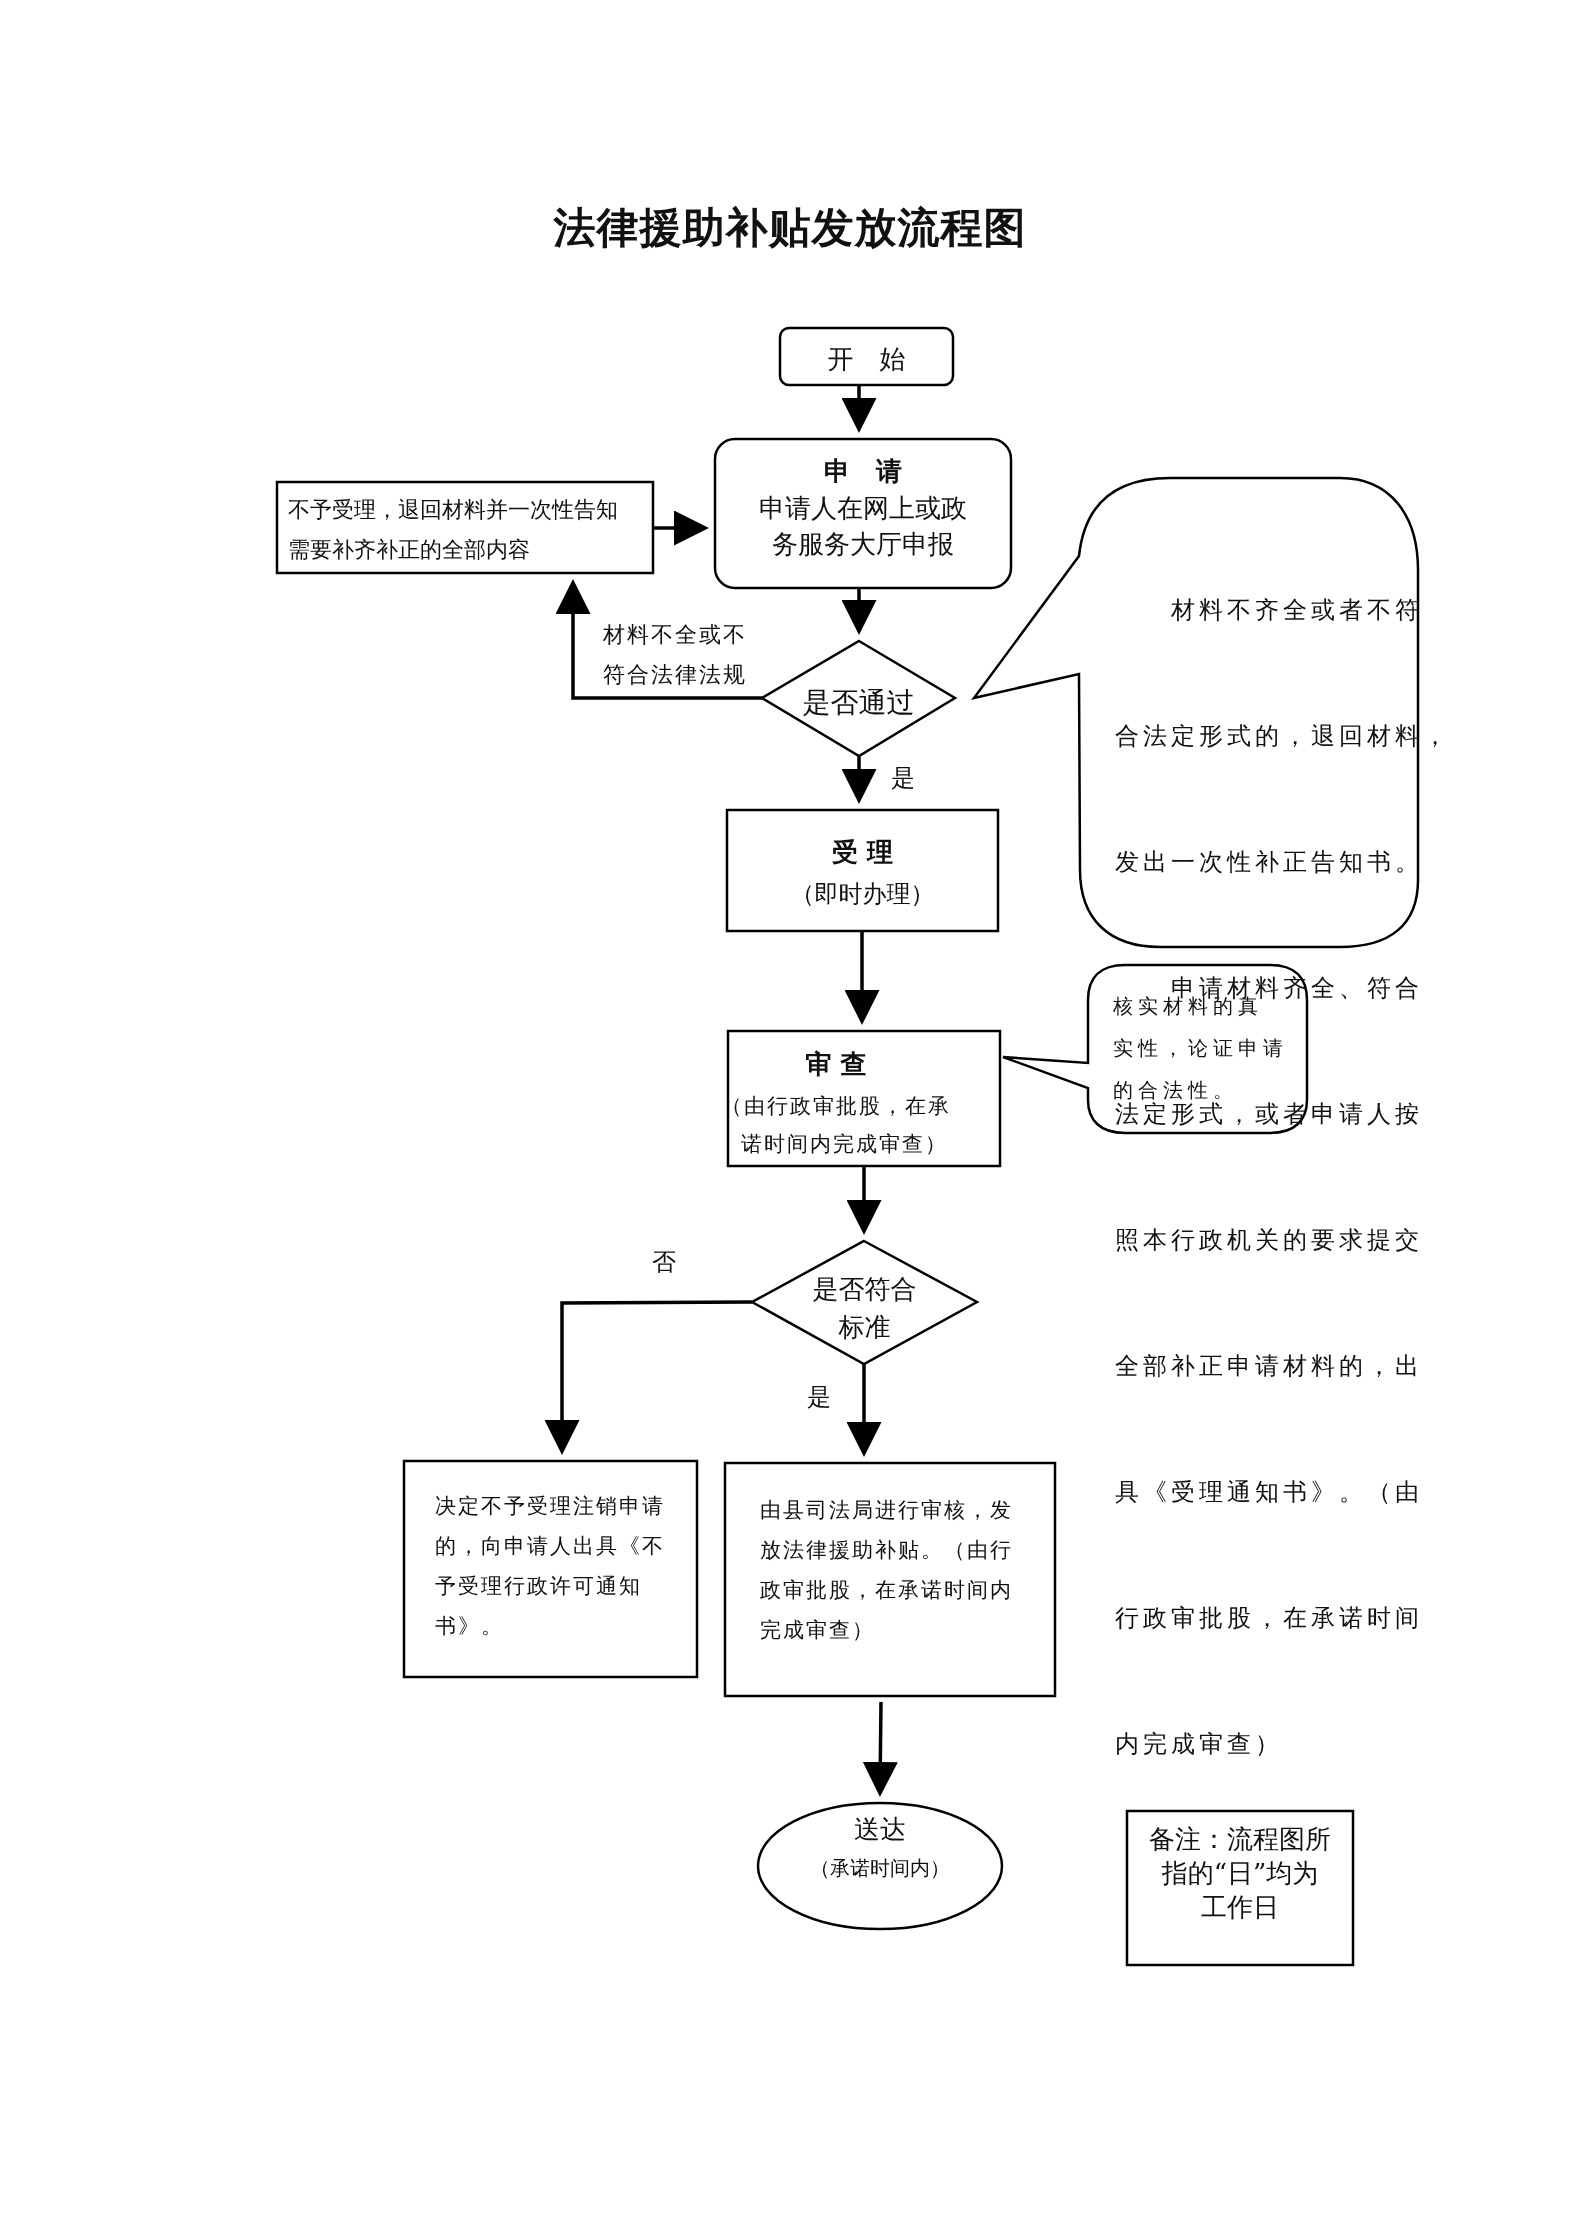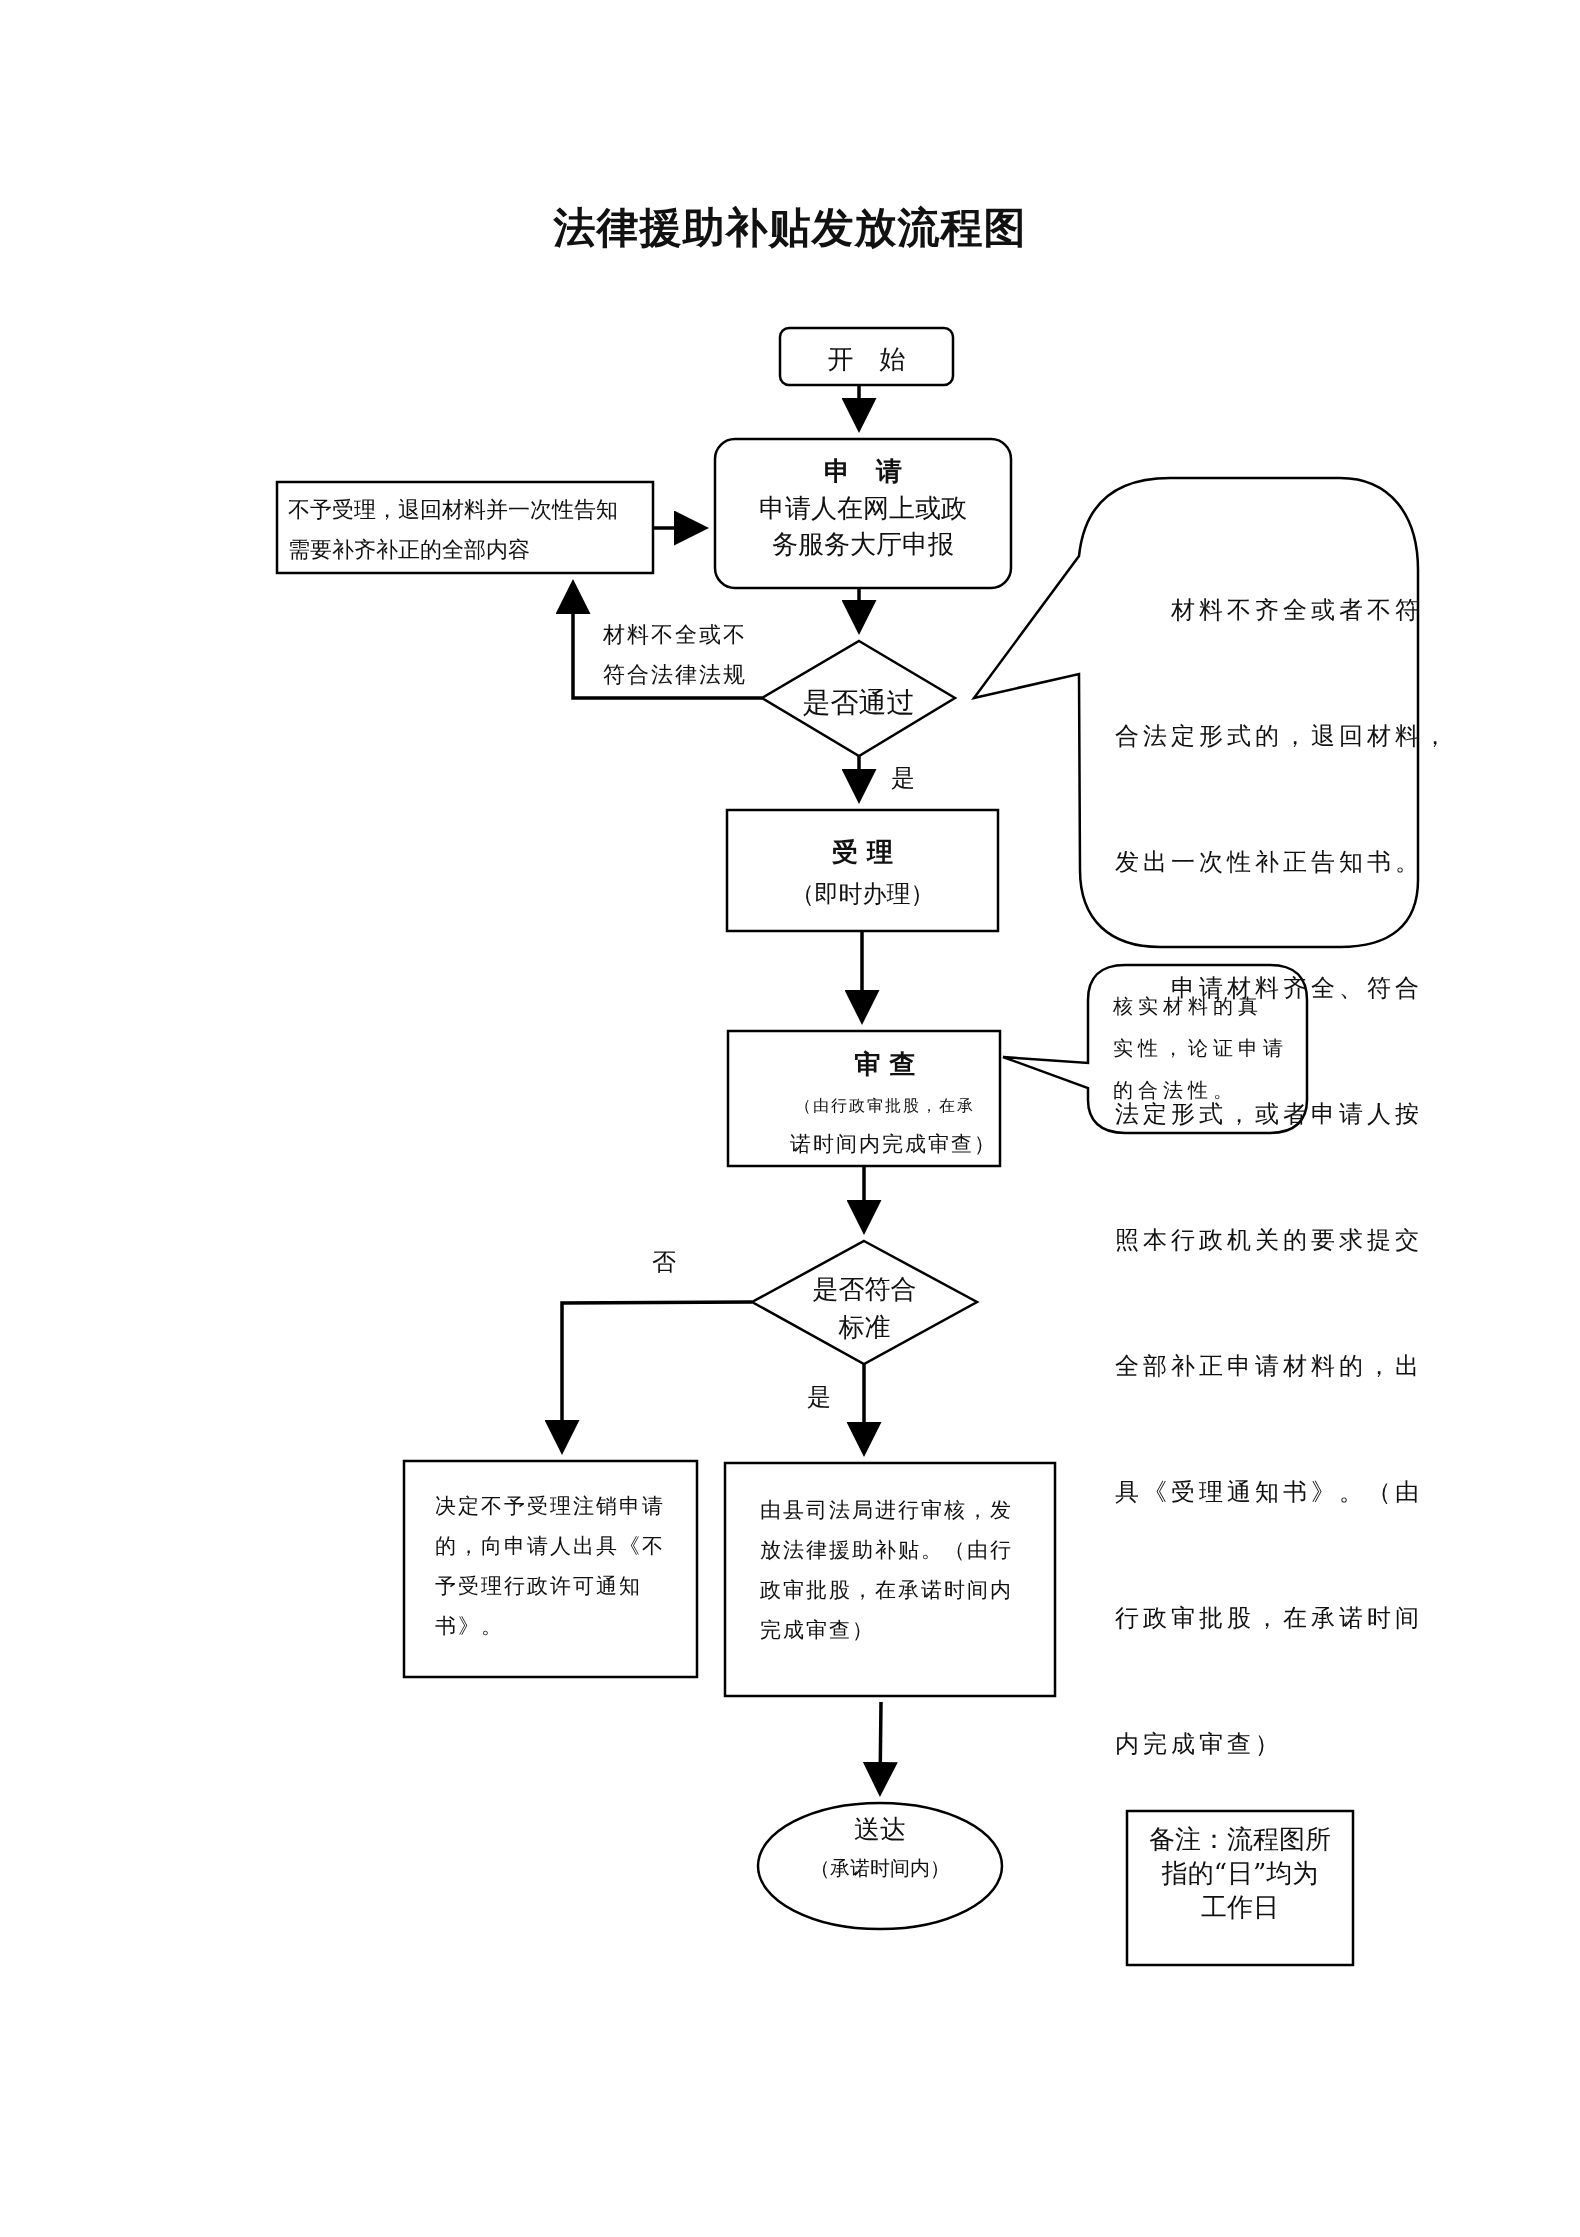--- a/index.html
+++ b/index.html
@@ -86,23 +86,23 @@
 
 <div class="abs center t" style="left:762px;top:684px;width:193px;font-size:28px;">是否通过</div>
 
 <div class="abs t lbl" style="left:891px;top:766px;">是</div>
 
 <div class="abs center t" style="left:727px;top:830px;width:271px;">
   <div class="bold" style="font-size:26px;line-height:44px;">受 理</div>
   <div style="font-size:24px;line-height:40px;">（即时办理）</div>
 </div>
 
-<div class="abs center t" style="left:749px;top:1042px;width:272px;">
+<div class="abs center t" style="left:700px;top:1042px;width:272px;">
   <div class="bold" style="font-size:26px;line-height:44px;">审 查</div>
-  <div style="font-size:16px;line-height:40px;letter-spacing:2px;">（由行政审批股，在承</div>
+  <div style="font-size:21px;line-height:40px;letter-spacing:2px;">（由行政审批股，在承</div>
   <div style="font-size:21px;line-height:36px;letter-spacing:2px;padding-left:17px;">诺时间内完成审查）</div>
 </div>
 
 <div class="abs center t" style="left:752px;top:1270px;width:225px;font-size:26px;line-height:38px;">
   <div>是否符合</div>
   <div>标准</div>
 </div>
 
 <div class="abs t lbl" style="left:652px;top:1250px;">否</div>
 <div class="abs t lbl" style="left:807px;top:1385px;">是</div>

